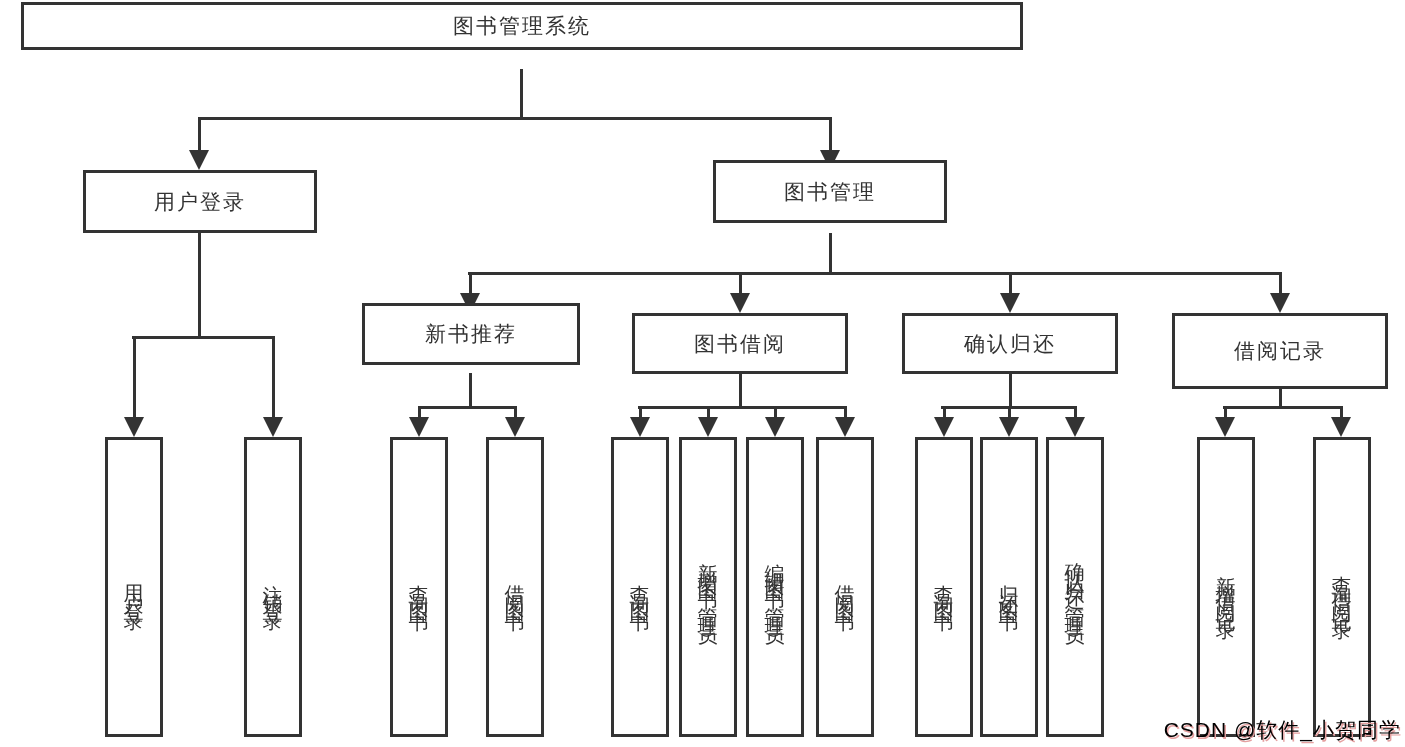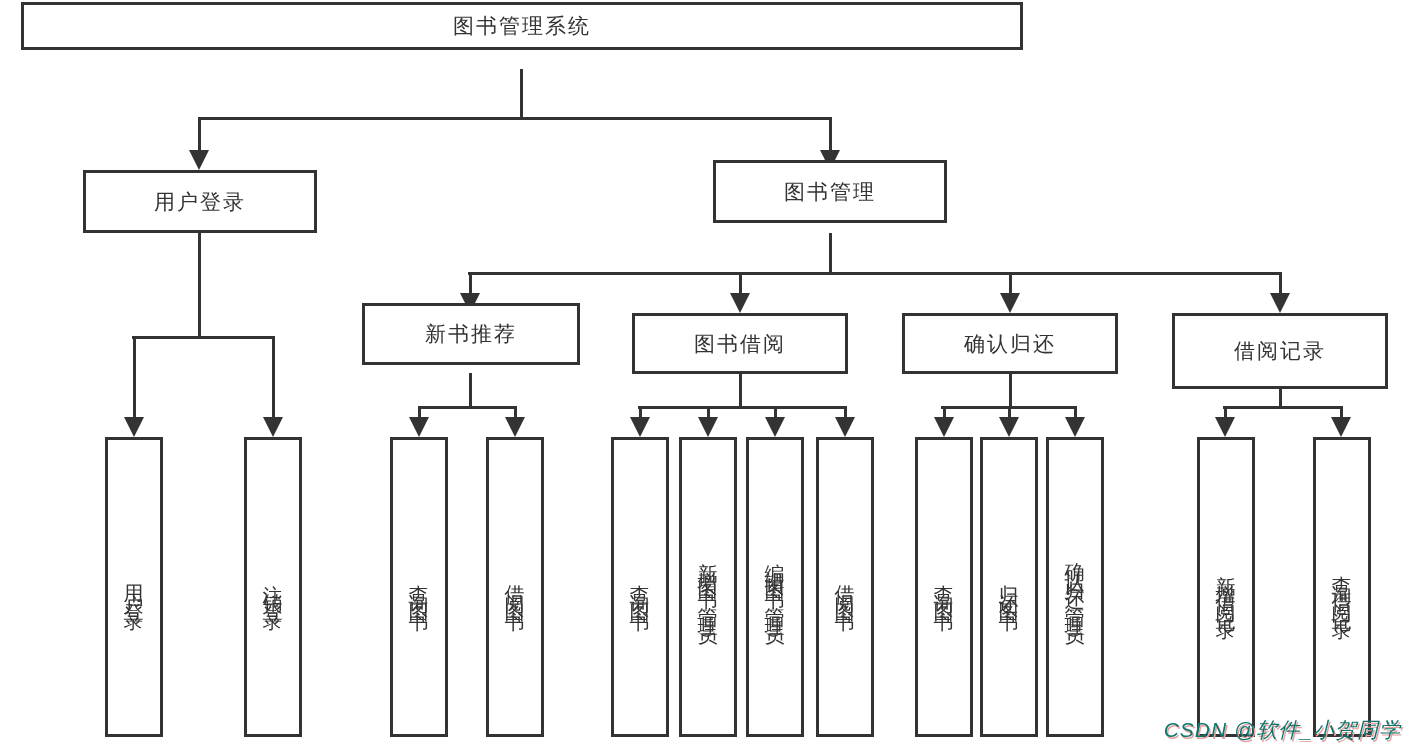--- a/index.html
+++ b/index.html
@@ -19,23 +19,22 @@
   }
   .vline{position:absolute;width:3px;background:#333333;z-index:1;}
   .hline{position:absolute;height:3px;background:#333333;z-index:1;}
   .arrow{
     position:absolute;width:0;height:0;z-index:1;
     border-left:10px solid transparent;border-right:10px solid transparent;
     border-top:20px solid #333333;
   }
   .watermark{
     position:absolute;right:4px;bottom:3px;z-index:6;
-    font-size:21px;color:#0f766e;letter-spacing:1px;
+    font-size:21px;color:#000000;letter-spacing:1px;
     text-shadow:1.5px 1.5px 0 #e5a0a0;
-    font-style:italic;
   }
 </style>
 </head>
 <body>
 
 <div class="canvas">
 
   <div class="vline" style="left:520px;top:69px;height:51px"></div>
   <div class="hline" style="left:198px;top:117px;width:634px"></div>
   <div class="vline" style="left:198px;top:117px;height:35px"></div>

